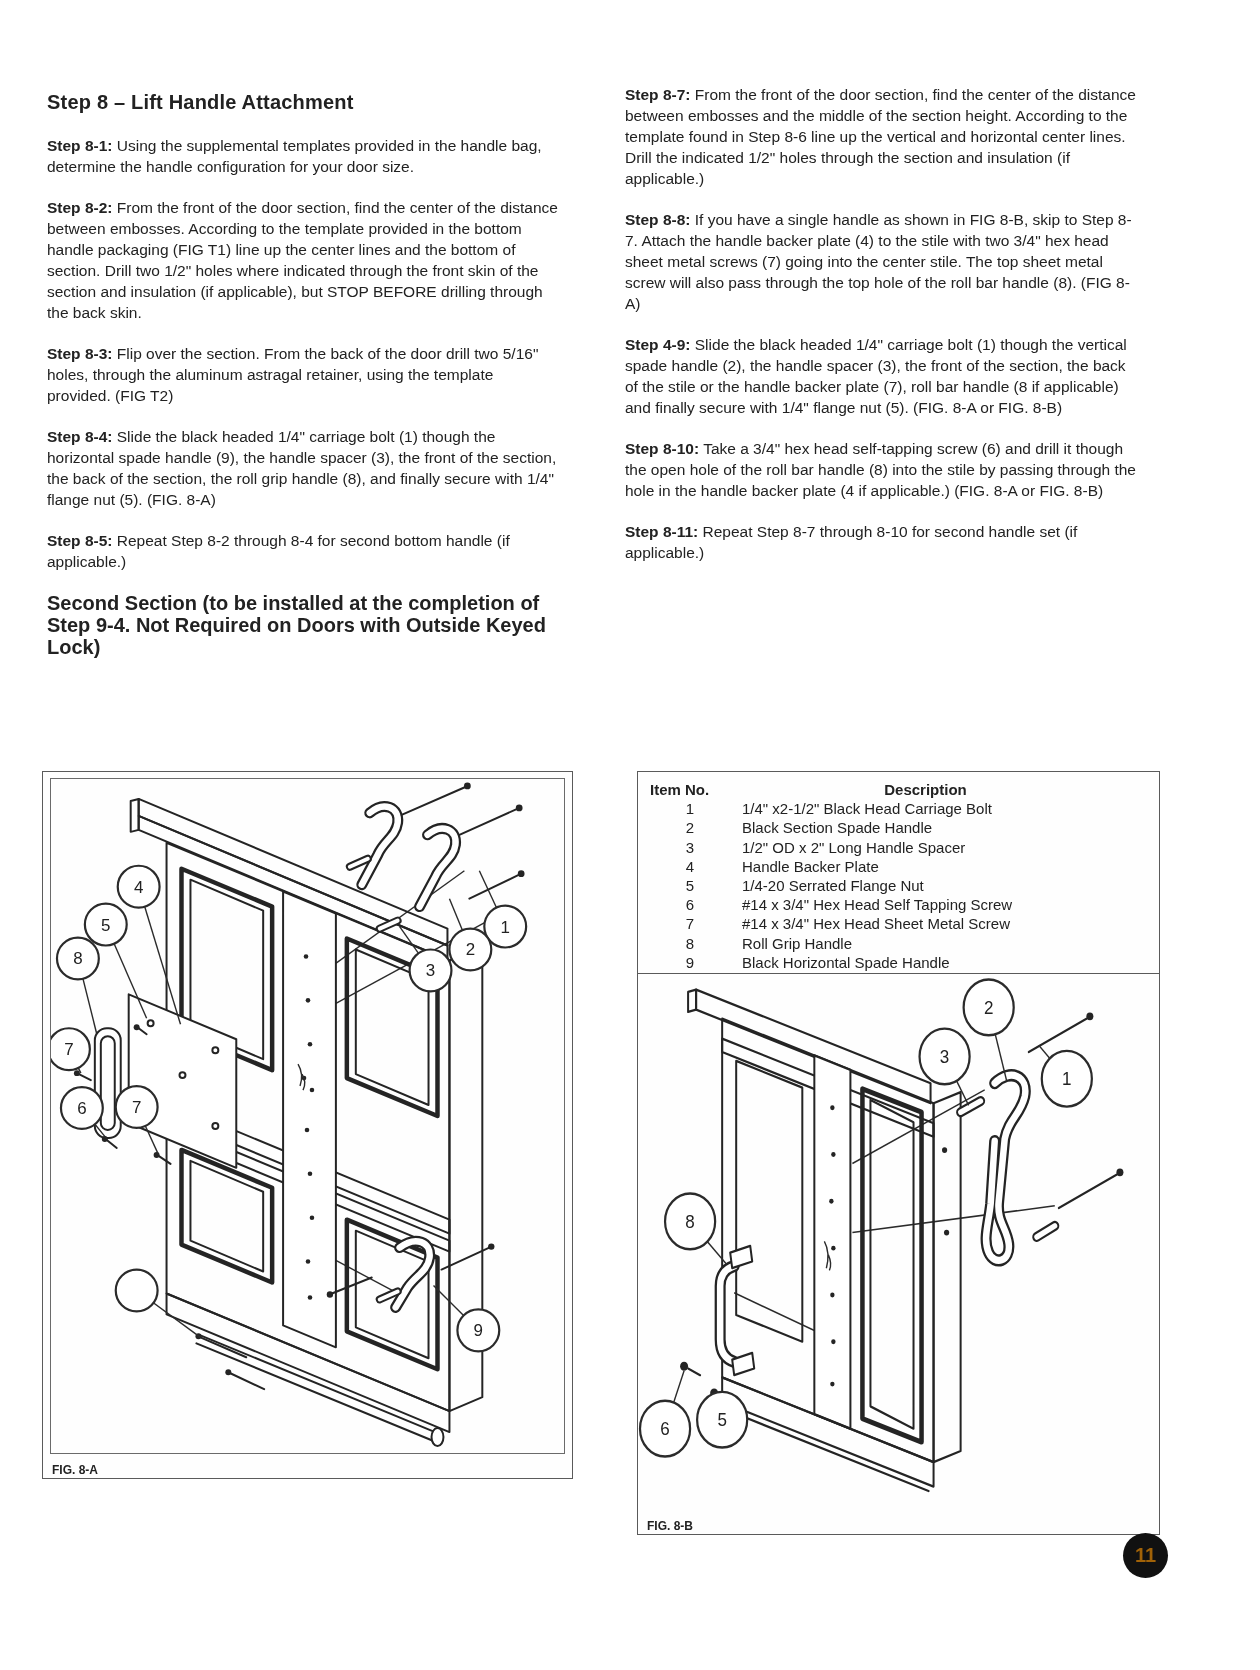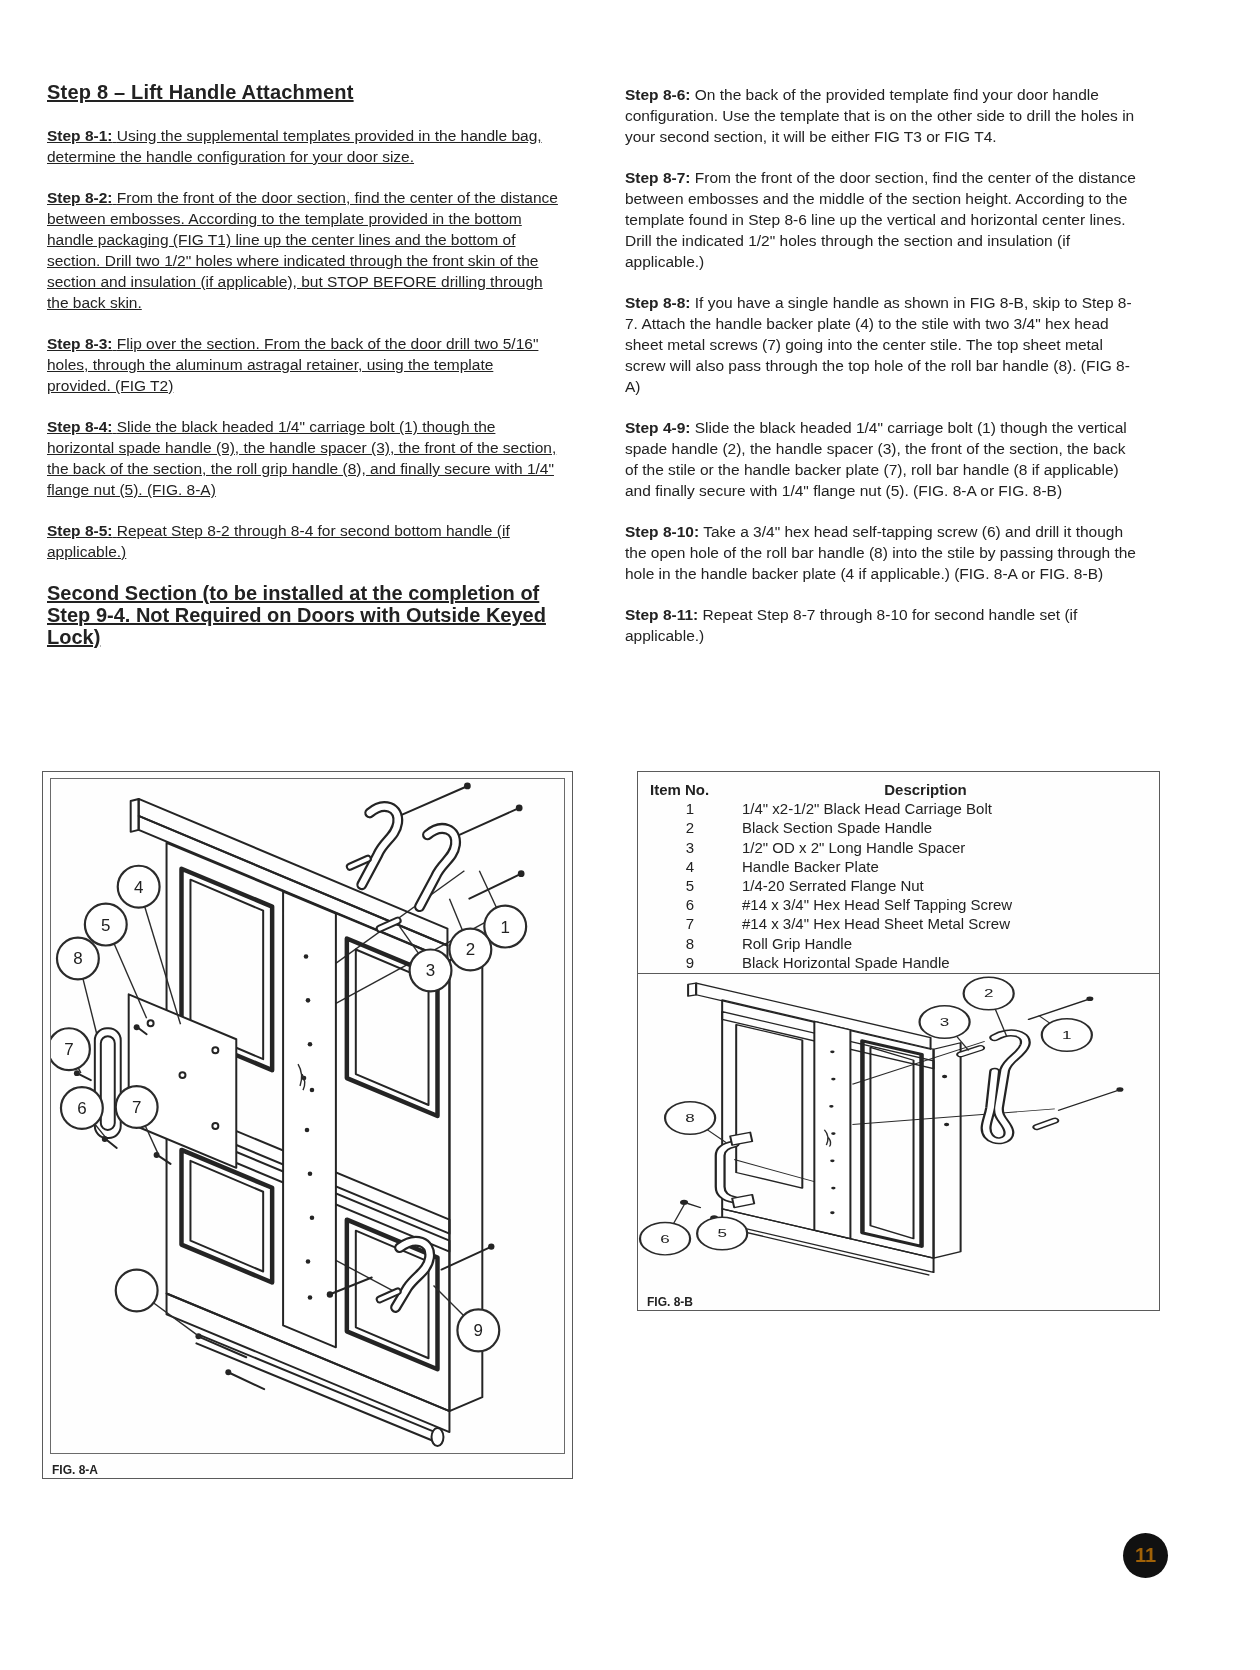--- a/index.html
+++ b/index.html
@@ -3,32 +3,32 @@
 <meta charset="utf-8">
 <style>
   html,body { margin:0; padding:0; }
   body {
     width:1260px; height:1670px; position:relative;
     background:#ffffff; color:#222;
     font-family:"Liberation Sans", sans-serif;
     -webkit-font-smoothing:antialiased;
   }
   .col { position:absolute; font-size:15.5px; line-height:21px; }
-  .col-left  { left:47px;  top:82px; width:514px;text-decoration:underline; }
+  .col-left  { left:47px;  top:92px; width:514px; }
   .col-right { left:625px; top:84px; width:516px; }
   .doc-title { font-size:20px; font-weight:bold; margin:0 0 22px 0; letter-spacing:.2px; }
   .subhead   { font-size:15.5px; font-weight:bold; margin:0; }
   .subhead2  { font-size:20px; font-weight:bold; margin:4px 0 0 0; line-height:22px; }
   p.step { margin:0 0 20px 0; }
   p.step b { font-weight:bold; }
 
   
   .figbox { position:absolute; box-sizing:border-box; border:1.5px solid #5a5a5a; background:#fefefe; }
   .fig-a  { left:42px;  top:771px; width:531px; height:708px; }
-  .fig-b  { left:637px; top:771px; width:523px; height:540px; }
+  .fig-b  { left:637px; top:771px; width:523px; height:764px; }
   .fig-a-inner { position:absolute; left:7px; right:7px; top:6px; bottom:24px; border:1px solid #6a6a6a; }
   .fig-a-inner svg, .fig-b-draw svg { width:100%; height:100%; display:block; }
   .figlabel { position:absolute; left:9px; bottom:1px; font-size:12px; font-weight:bold; color:#222; }
 
   
   .parts { position:absolute; left:0; right:0; top:0; height:202px; border-bottom:1.5px solid #5a5a5a; overflow:hidden; padding-top:8px; box-sizing:border-box; }
   .prow  { display:flex; line-height:19.2px; font-size:15px; }
   .pc1   { width:104px; text-align:center; flex:0 0 auto; }
   .pc2   { flex:1 1 auto; text-align:left; }
   .phead .pc1 { text-align:left; padding-left:12px; font-weight:bold; width:92px; }
@@ -63,21 +63,20 @@
   <p class="step"><b>Step 8-1:</b> <span>Using the supplemental templates provided in the handle bag, determine the handle configuration for your door size.</span></p>
   <p class="step"><b>Step 8-2:</b> <span>From the front of the door section, find the center of the distance between embosses.  According to the template provided in the bottom handle packaging (FIG T1) line up the center lines and the bottom of section.  Drill two 1/2" holes where indicated through the front skin of the section and insulation (if applicable), but STOP BEFORE drilling through the back skin.</span></p>
   <p class="step"><b>Step 8-3:</b> <span>Flip over the section.  From the back of the door drill two 5/16" holes, through the aluminum astragal retainer, using the template provided. (FIG T2)</span></p>
   <p class="step"><b>Step 8-4:</b> <span>Slide the black headed 1/4" carriage bolt (1) though the horizontal spade handle (9), the handle spacer (3), the front of the section, the back of the section, the roll grip handle (8), and finally secure with 1/4" flange nut (5). (FIG. 8-A)</span></p>
   <p class="step"><b>Step 8-5:</b> <span>Repeat Step 8-2 through 8-4 for second bottom handle (if applicable.)</span></p>
 
   <h3 class="subhead2">Second Section (to be installed at the completion of Step 9-4. Not Required on Doors with Outside Keyed Lock)</h3>
 </div>
 
 <div class="col col-right">
-  <p class="step"><b>Step 8-6:</b> <span>On the back of the provided template find your door handle configuration. Use the template that is on the other side to drill the holes in your second section, it will be either FIG T3 or FIG T4.</span></p>
   <p class="step"><b>Step 8-7:</b> <span>From the front of the door section, find the center of the distance between embosses and the middle of the section height. According to the template found in Step 8-6 line up the vertical and horizontal center lines.  Drill the indicated 1/2" holes through the section and insulation (if applicable.)</span></p>
   <p class="step"><b>Step 8-8:</b> <span>If you have a single handle as shown in FIG 8-B, skip to Step 8-7.  Attach the handle backer plate (4) to the stile with two 3/4" hex head sheet metal screws (7) going into the center stile.  The top sheet metal screw will also pass through the top hole of the roll bar handle (8). (FIG 8-A)</span></p>
   <p class="step"><b>Step 4-9:</b> <span>Slide the black headed 1/4" carriage bolt (1) though the vertical spade handle (2), the handle spacer (3), the front of the section, the back of the stile or the handle backer plate (7), roll bar handle (8 if applicable) and finally secure with 1/4" flange nut (5). (FIG. 8-A or FIG. 8-B)</span></p>
   <p class="step"><b>Step 8-10:</b> <span>Take a 3/4" hex head self-tapping screw (6) and drill it though the open hole of the roll bar handle (8) into the stile by passing through the hole in the handle backer plate (4 if applicable.) (FIG. 8-A or FIG. 8-B)</span></p>
   <p class="step"><b>Step 8-11:</b> <span>Repeat Step 8-7 through 8-10 for second handle set  (if applicable.)</span></p>
 </div>
 
 <div class="figbox fig-a">
   <div class="fig-a-inner">
     <svg viewBox="0 0 515 676" preserveAspectRatio="none">

